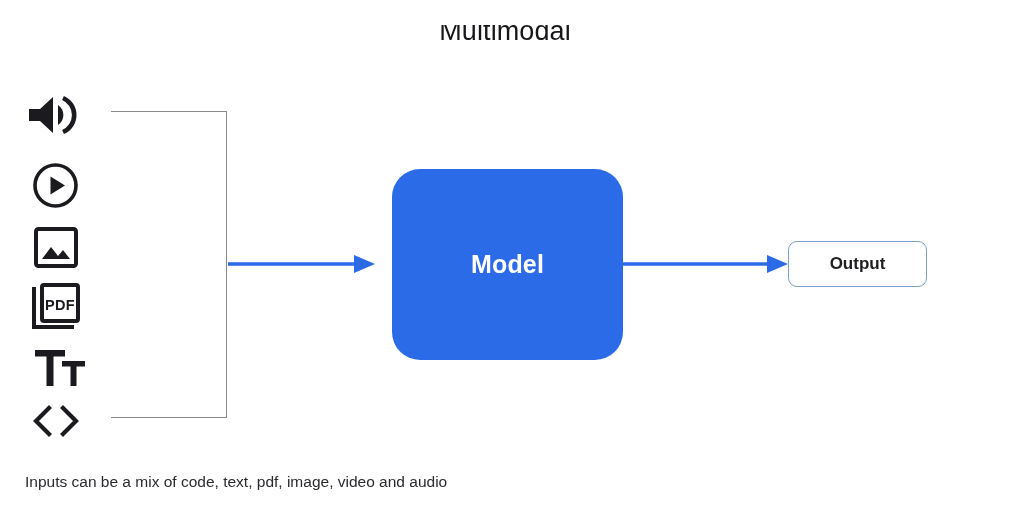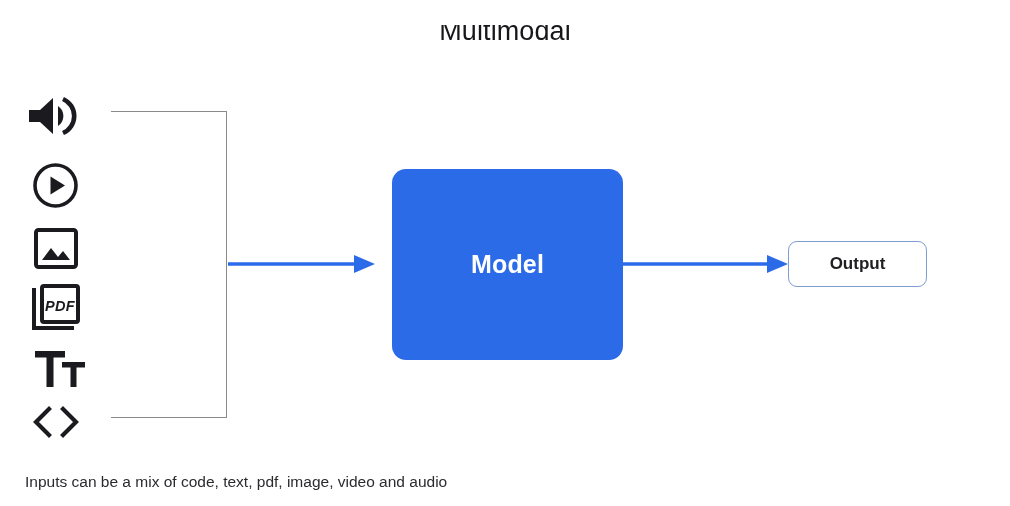--- a/index.html
+++ b/index.html
@@ -31,24 +31,23 @@
     font-weight: 400;
     color: #17171a;
     letter-spacing: 0.1px;
     white-space: nowrap;
   }
 
   
   .icon-slot {
     position: absolute;
     display: flex;
-    align-items: center;
+    align-items: flex-start;
     justify-content: flex-start;
     color: #7f1d1d;
-    font-style: italic;
   }
   .icon-slot svg { display: block; }
 
   
   #bracket {
     position: absolute;
     left: 111px;
     top: 86px;
     width: 116px;
     height: 307px;
@@ -64,21 +63,21 @@
   .arrow svg { display: block; }
 
   
   #model-box {
     position: absolute;
     left: 392px;
     top: 144px;
     width: 231px;
     height: 191px;
     background: #2c6be8;
-    border-radius: 14px;
+    border-radius: 28px;
     display: flex;
     align-items: center;
     justify-content: center;
   }
   #model-label {
     color: #ffffff;
     font-size: 25px;
     font-weight: 700;
     letter-spacing: 0.2px;
   }

